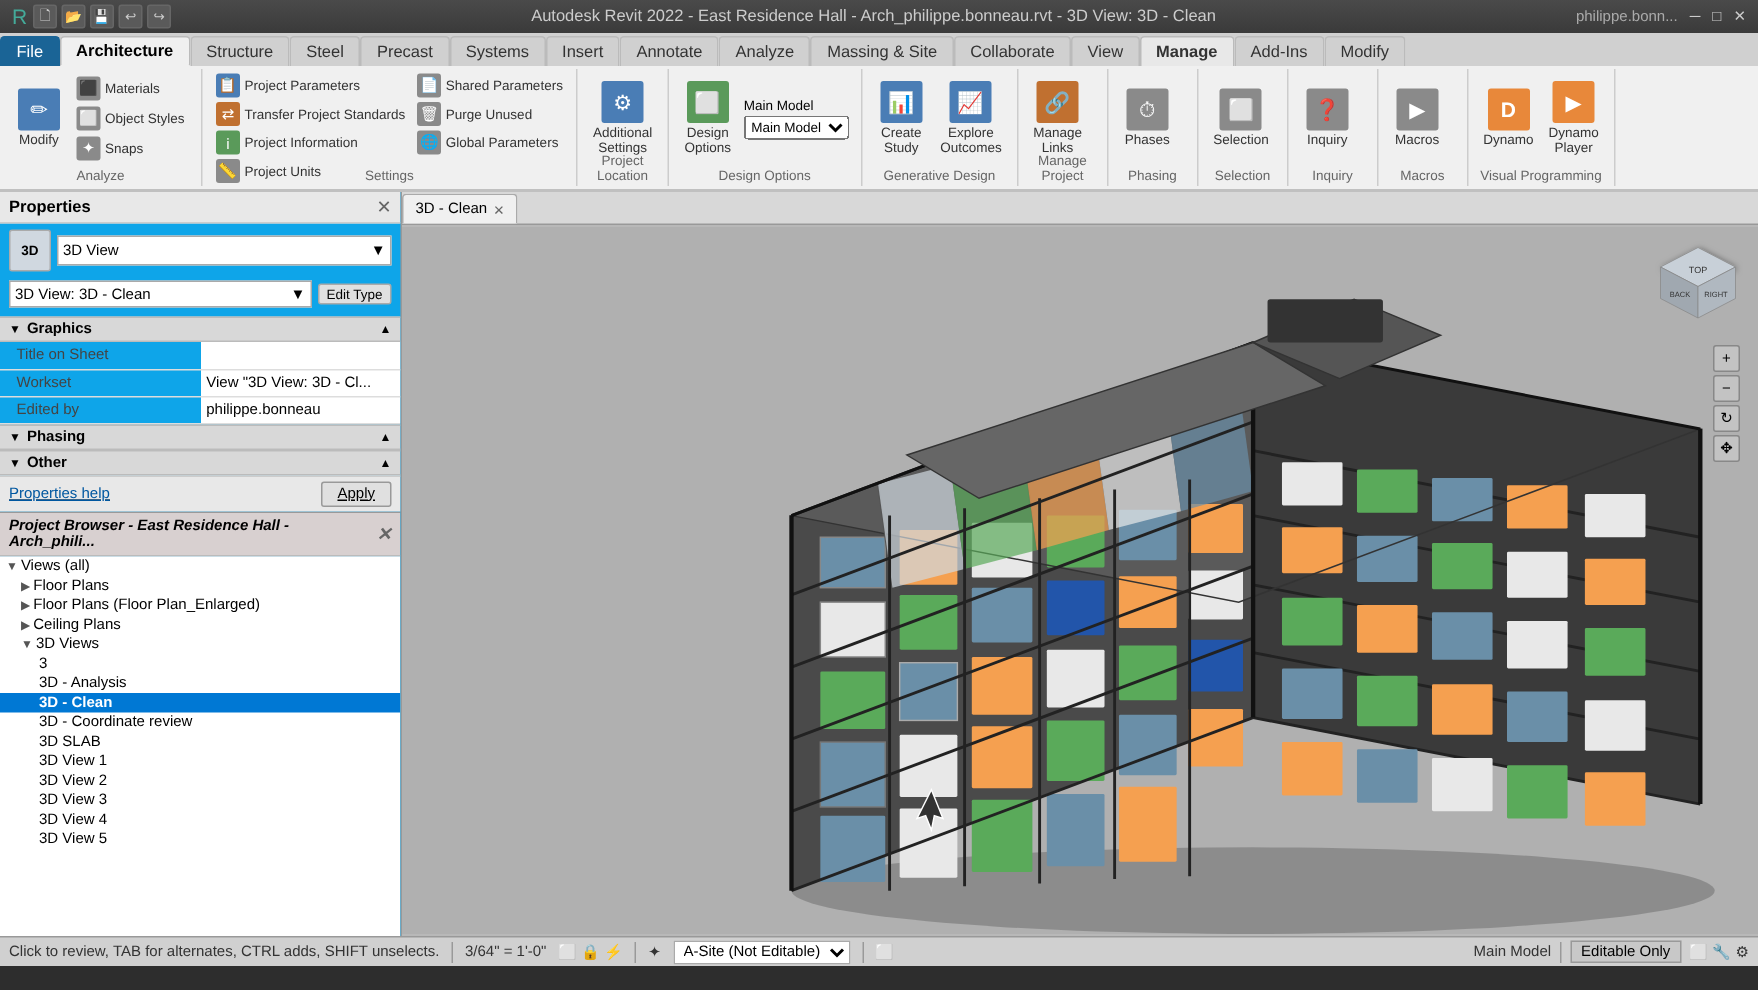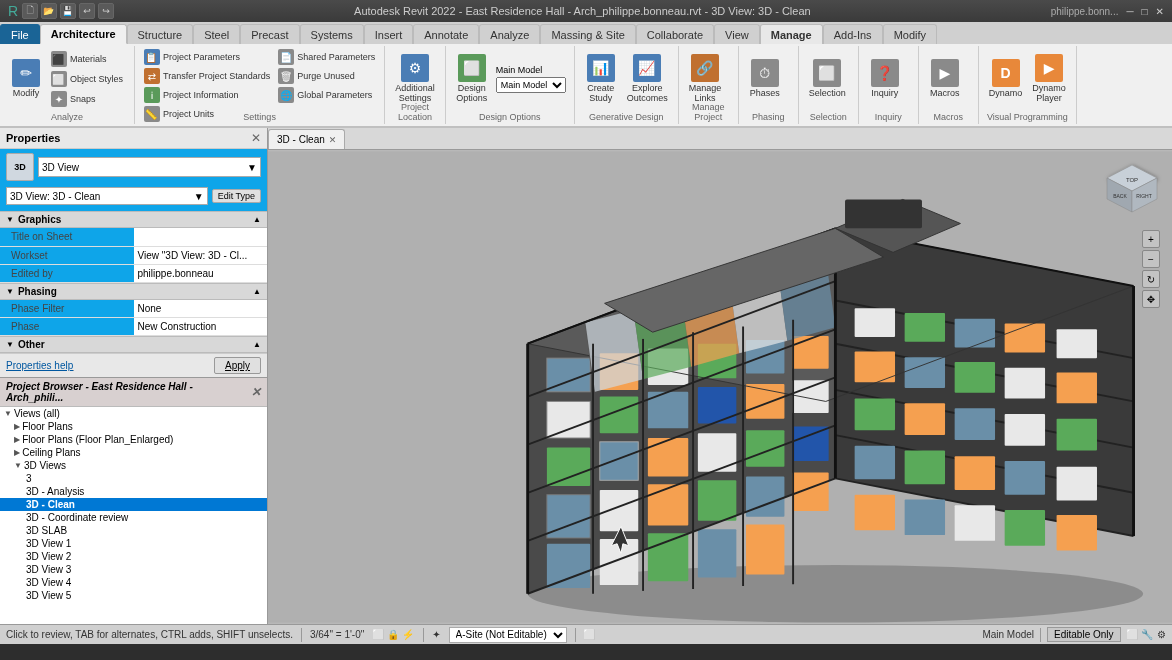--- a/index.html
+++ b/index.html
@@ -570,32 +570,20 @@
           <td>philippe.bonneau</td>
         </tr>
       </tbody>
         </table>
 
       <div class="prop-section-header">
         <span class="prop-section-arrow">▼</span>
         <span>Phasing</span>
         <span class="prop-section-up">▲</span>
       </div>
-      <table class="prop-table">
-        <tbody>
-            <tr>
-          <td>Phase Filter</td>
-          <td style="cursor:pointer;">None</td>
-        </tr>
-        <tr>
-          <td>Phase</td>
-          <td style="cursor:pointer;">New Construction</td>
-        </tr>
-      </tbody>
-        </table>
 
       <div class="prop-section-header">
         <span class="prop-section-arrow">▼</span>
         <span>Other</span>
         <span class="prop-section-up">▲</span>
       </div>
 
       <div id="props-footer">
         <span class="props-help-link">Properties help</span>
         <button class="apply-btn">Apply</button>

